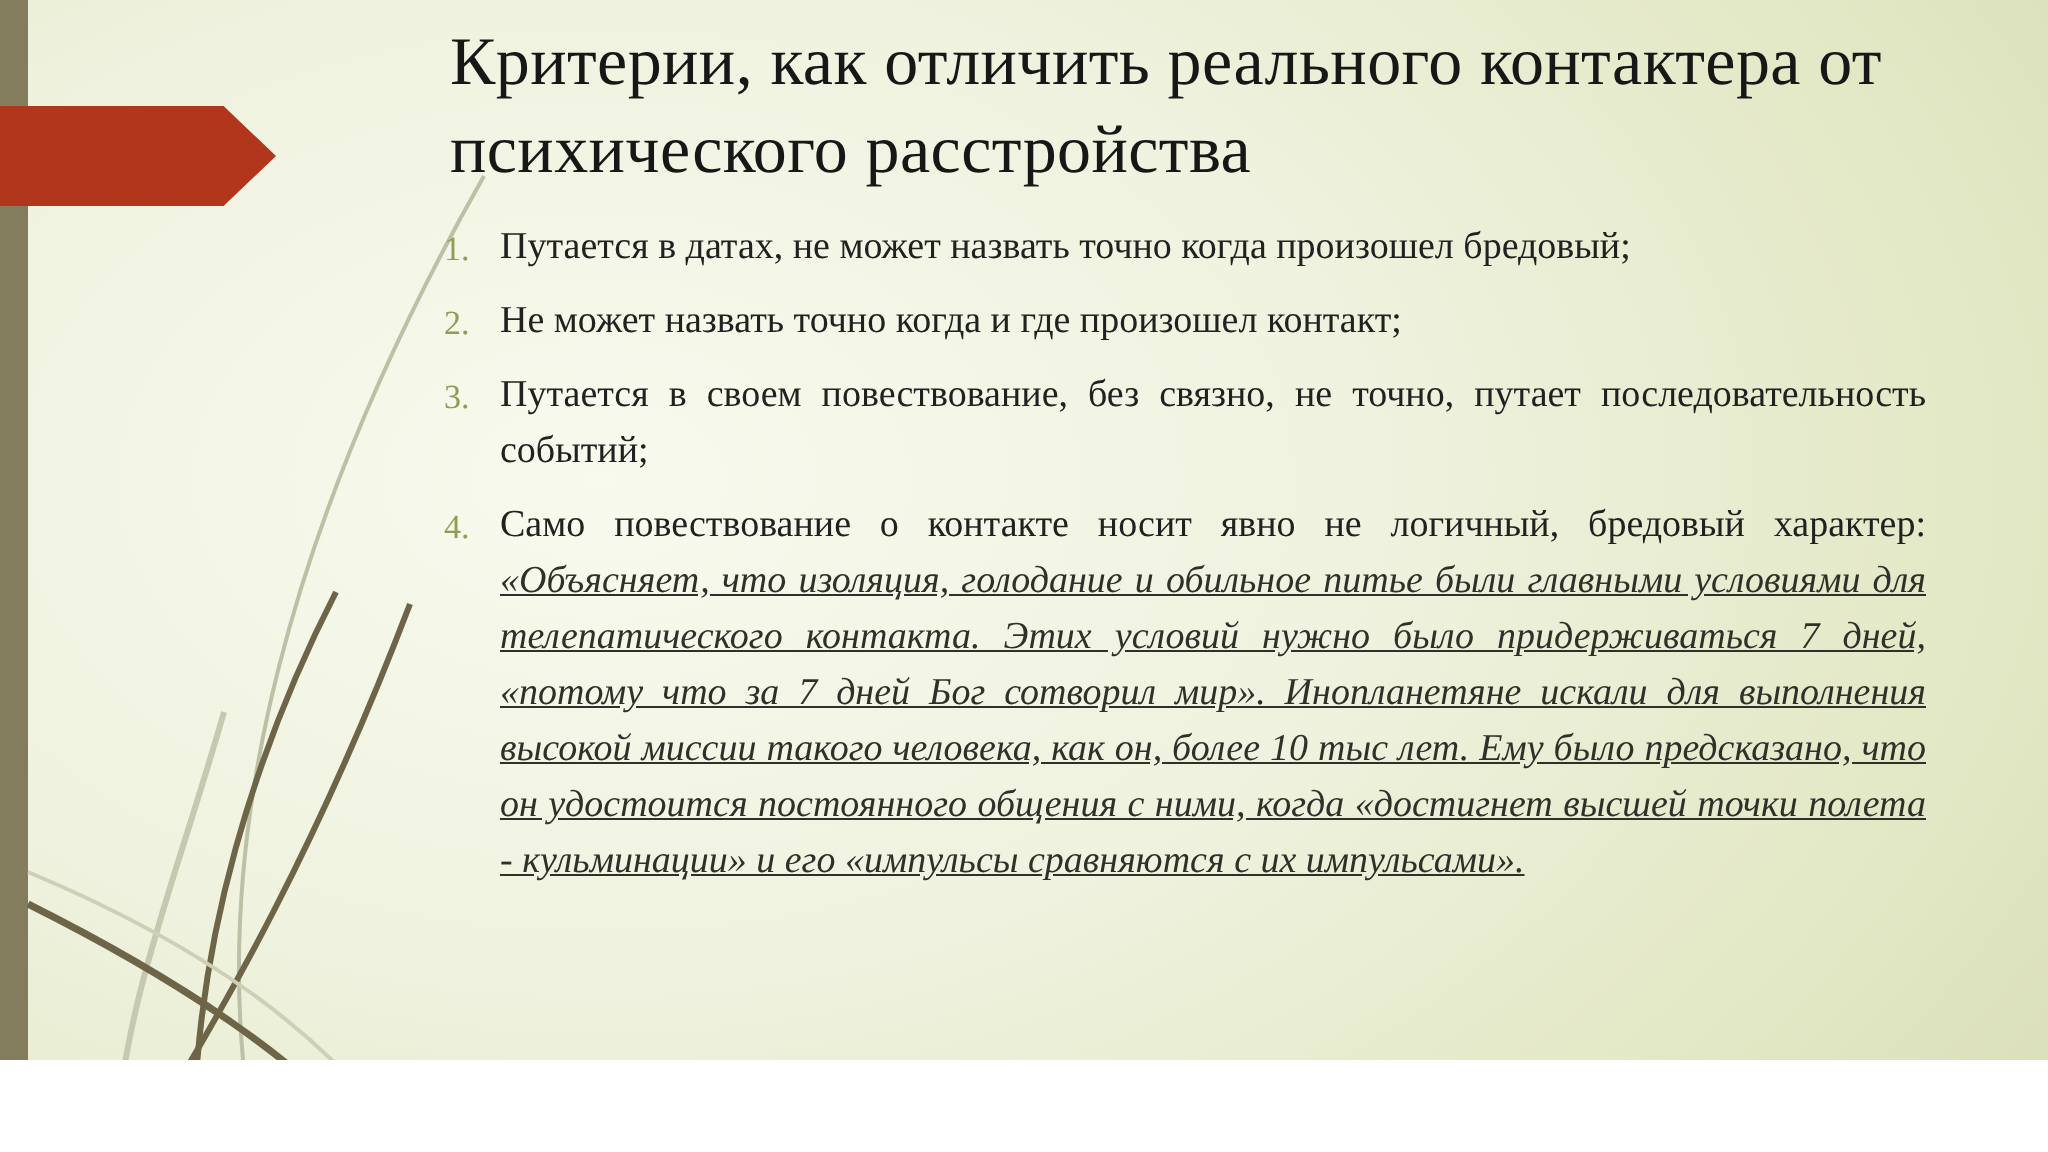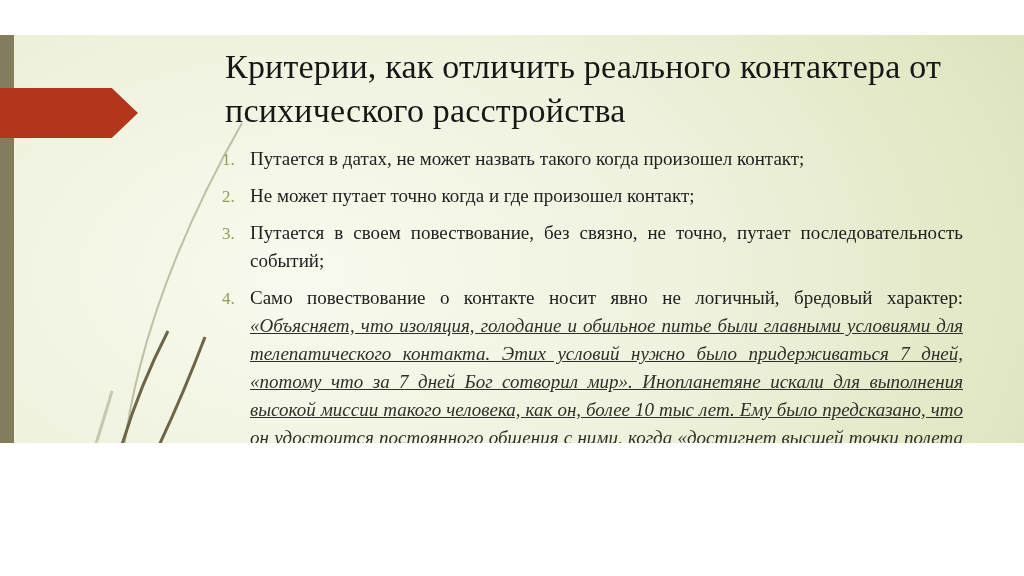--- a/index.html
+++ b/index.html
@@ -6,25 +6,24 @@
     margin: 0;
     padding: 0;
     width: 1024px;
     height: 576px;
     overflow: hidden;
     font-family: "Liberation Serif", serif;
   }
   .slide {
     position: relative;
     width: 1024px;
-    height: 408px;
+    height: 530px;
     background: radial-gradient(ellipse 980px 640px at 300px 240px,
                 #f8faee 0%, #eff2de 40%, #e3e8c6 70%, #d5dbb2 100%);
     overflow: hidden;
-    margin-top: 35px;
   }
   .left-bar {
     position: absolute;
     left: 0; top: 0;
     width: 14px; height: 576px;
     background: #837c5d;
   }
   .wisps {
     position: absolute;
     left: 0; top: 0;
@@ -91,19 +90,19 @@
     <path d="M 205,302 C 160,420 115,500 68,576" fill="none" stroke="#6e6549" stroke-width="3"></path>
     <path d="M 14,452 C 90,490 150,530 190,576" fill="none" stroke="#6e6549" stroke-width="3.5"></path>
     <path d="M 14,436 C 100,472 162,515 206,576" fill="none" stroke="#cdd0b6" stroke-width="2"></path>
   </svg>
 
   <div class="arrow"></div>
 
   <h1 class="title">Критерии, как отличить реального контактера от психического расстройства</h1>
 
   <div class="items">
-      <div class="item"><span class="num">1.</span><span><span>Путается в датах, не может назвать такого когда произошел контакт;</span></span></div>
-      <div class="item"><span class="num">2.</span><span><span>Не может путает точно когда и где произошел контакт;</span></span></div>
+      <div class="item"><span class="num">1.</span><span><span>Путается в датах, не может назвать точно когда произошел бредовый;</span></span></div>
+      <div class="item"><span class="num">2.</span><span><span>Не может назвать точно когда и где произошел контакт;</span></span></div>
       <div class="item"><span class="num">3.</span><span><span>Путается в своем повествование, без связно, не точно, путает последовательность событий;</span></span></div>
       <div class="item"><span class="num">4.</span><span><span>Само повествование о контакте носит явно не логичный, бредовый характер: </span><span class="quote">«Объясняет, что изоляция, голодание и обильное питье были главными условиями для телепатического контакта. Этих условий нужно было придерживаться 7 дней, «потому что за 7 дней Бог сотворил мир». Инопланетяне искали для выполнения высокой миссии такого человека, как он, более 10 тыс лет. Ему было предсказано, что он удостоится постоянного общения с ними, когда «достигнет высшей точки полета - кульминации» и его «импульсы сравняются с их импульсами».</span></span></div>
     </div>
 
 </div>
 
 </body></html>

